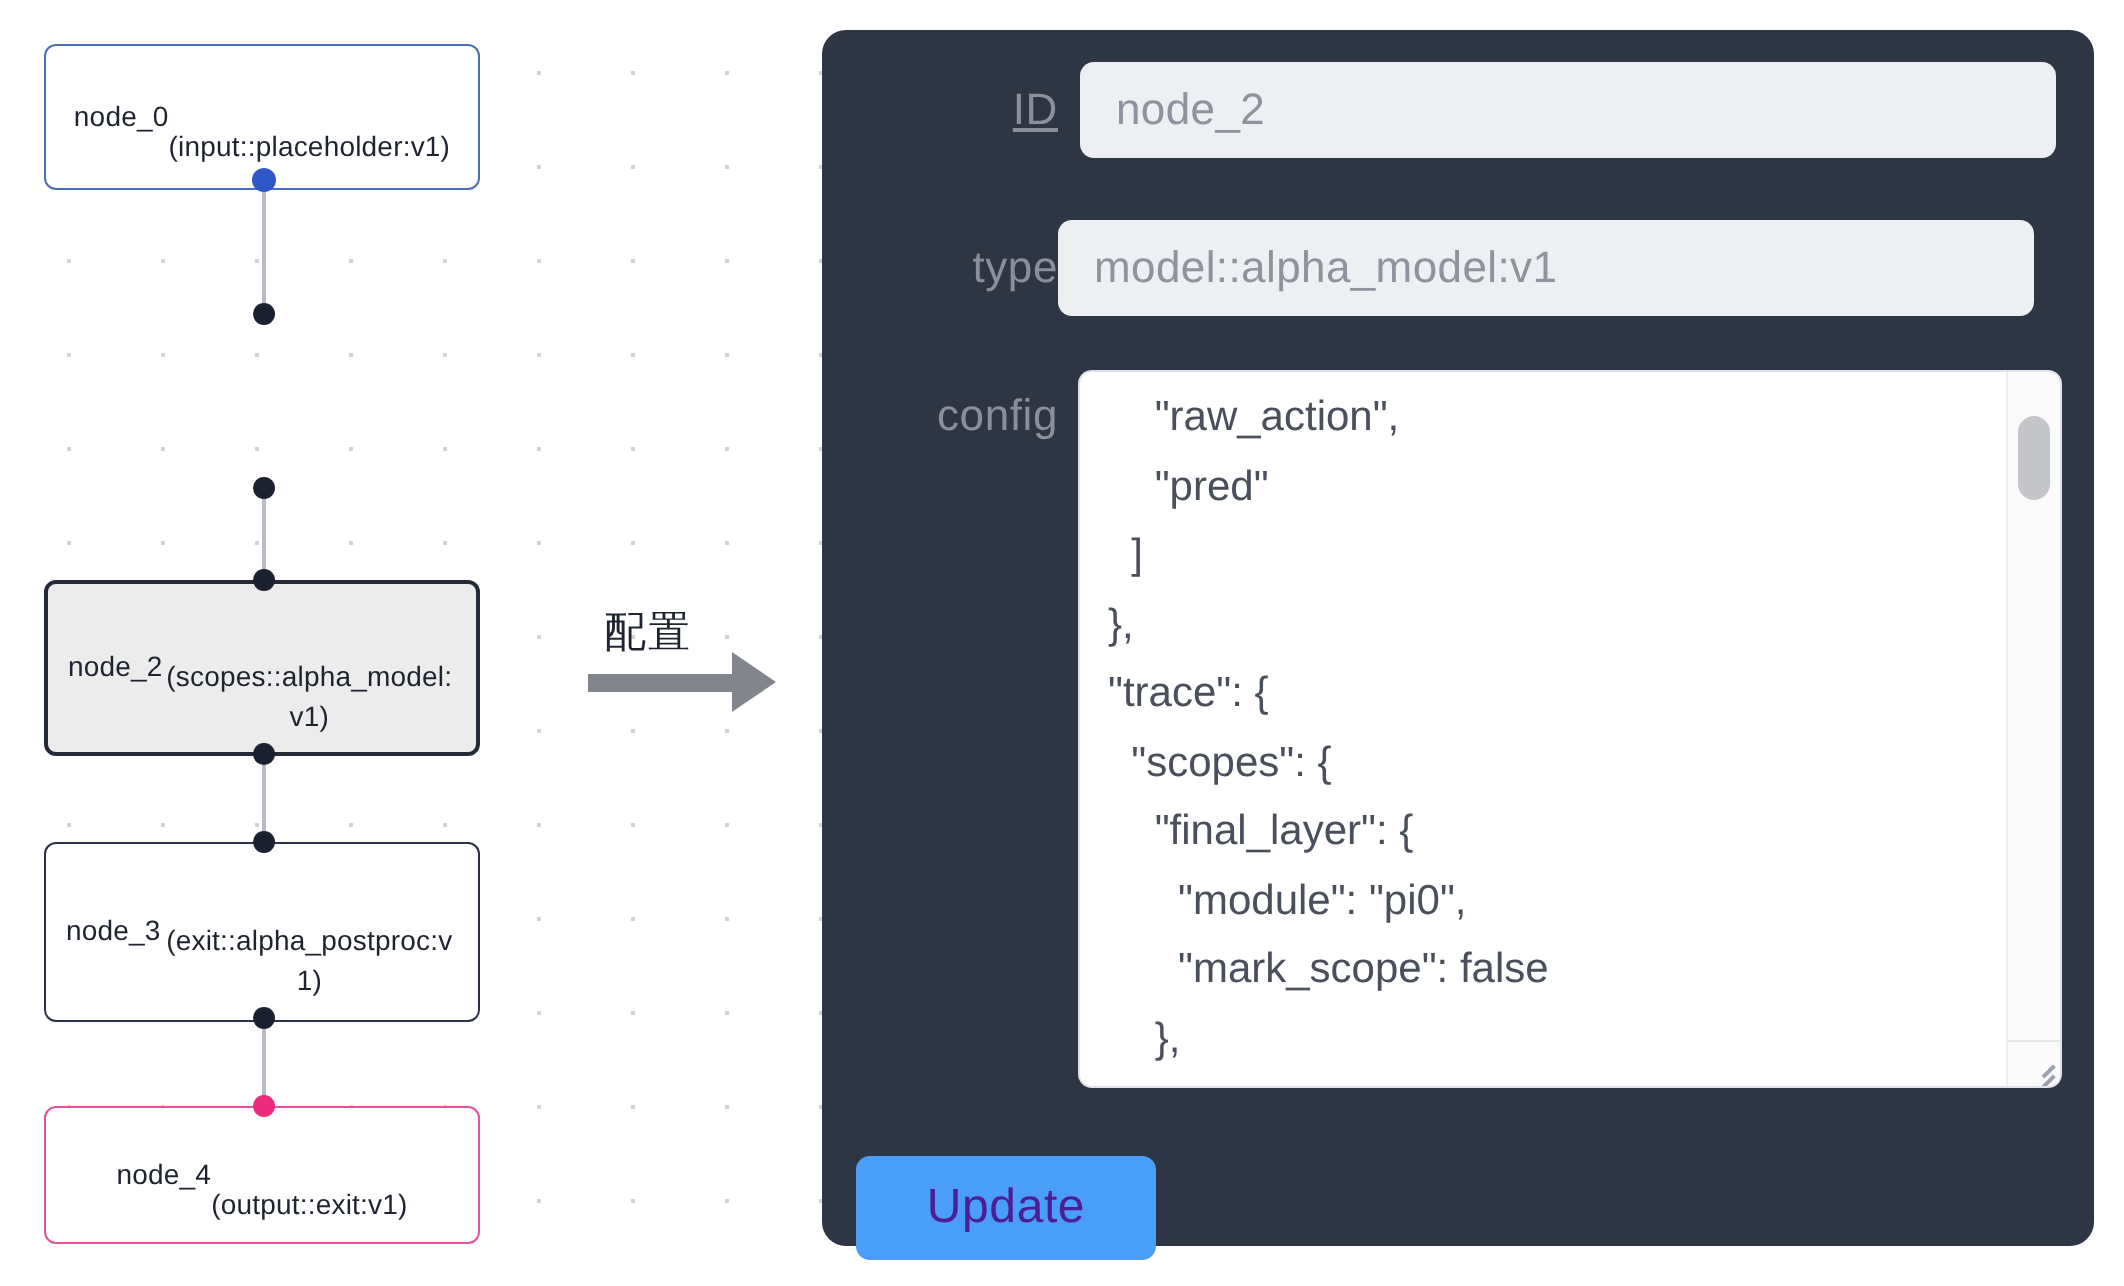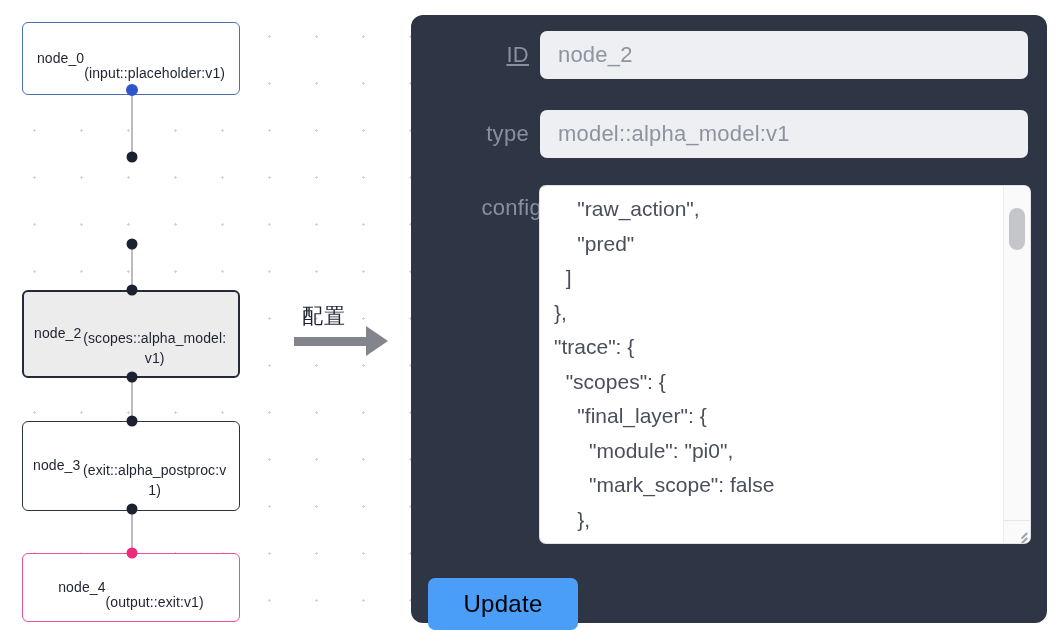--- a/index.html
+++ b/index.html
@@ -206,21 +206,21 @@
 
   .update-btn {
     position: absolute;
     left: 428px;
     top: 578px;
     width: 150px;
     height: 52px;
     background: #4a9ef7;
     border: none;
     border-radius: 7px;
-    color: #000000;
+    color: #4c1d95;
     font-size: 24px;
     font-family: "Liberation Sans", sans-serif;
     letter-spacing: .3px;
     cursor: pointer;
     text-align: center;
     padding: 0;
   }
 </style>
 </head>
 <body>
@@ -269,24 +269,24 @@
 
   <div class="panel">
 
     <div class="field-row" style="left:0px; top:16px; width:636px;">
       <div class="field-label" style="width:118px;text-decoration:underline;">ID</div>
       <input class="text-input" style="margin-left: 11px; width: 488px; height: 48px;" readonly="" value="node_2">
     </div>
 
     <div class="field-row" style="left:0px; top:95px; width:636px;">
       <div class="field-label" style="width:118px;">type</div>
-      <input class="text-input" style="margin-left: 11px; width: 488px; height: 48px;" readonly="" value="model::alpha_model:v1">
+      <input class="text-input" style="width: 488px; height: 48px;" readonly="" value="model::alpha_model:v1">
     </div>
 
-    <div class="field-label" style="position:absolute; left:13px; top:180px; width:118px;">config</div>
+    <div class="field-label" style="position:absolute; left:0px; top:180px; width:118px;">config</div>
   </div>
 
   <div class="ta-wrap">
     <textarea class="ta-text" spellcheck="false" style="">    "raw_action",
     "pred"
   ]
 },
 "trace": {
   "scopes": {
     "final_layer": {

